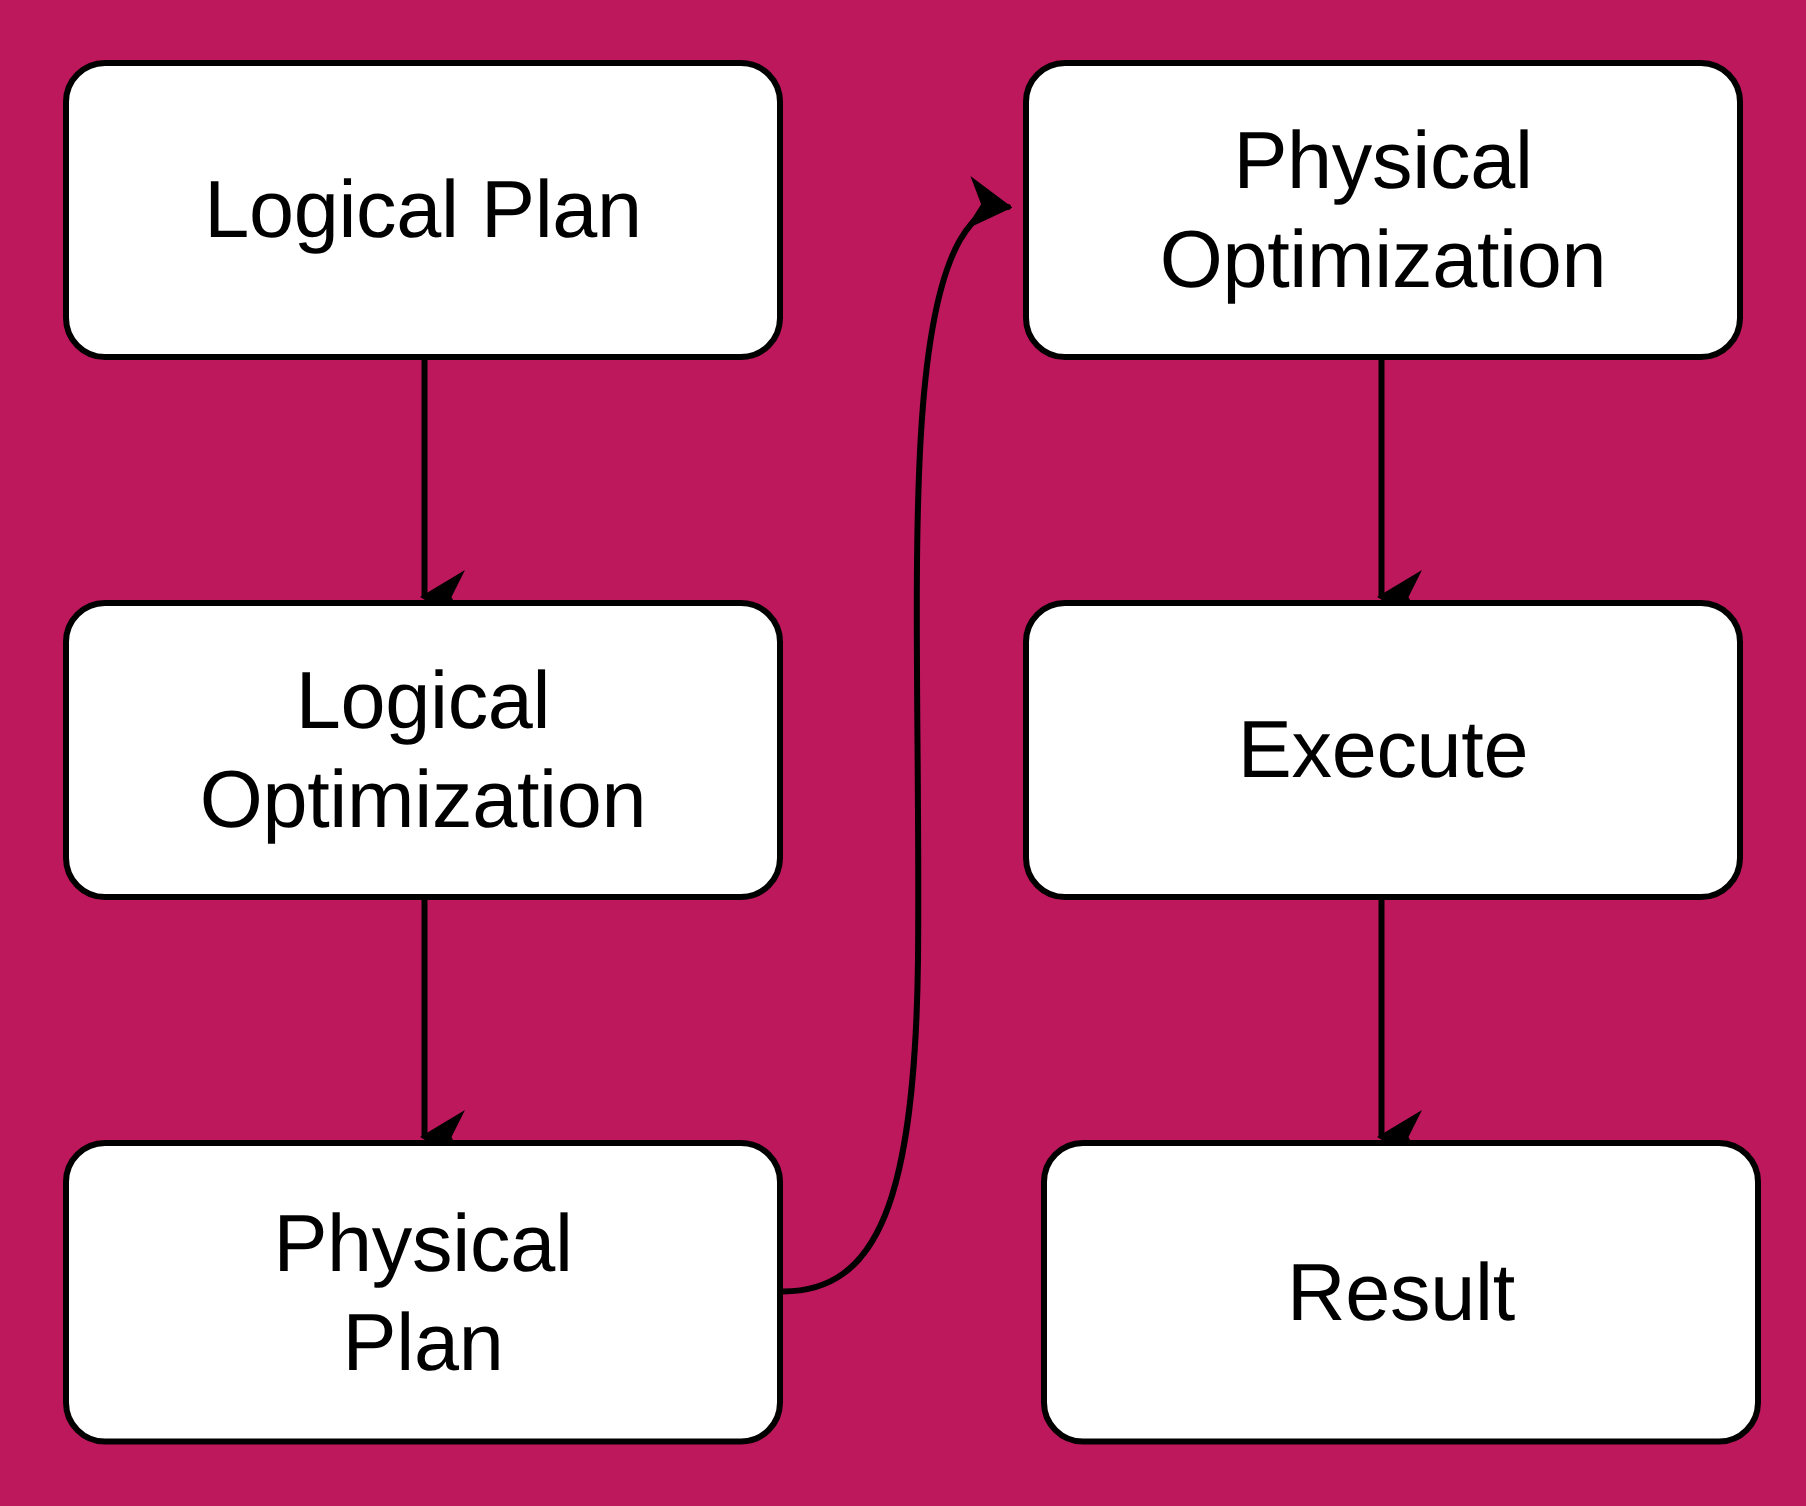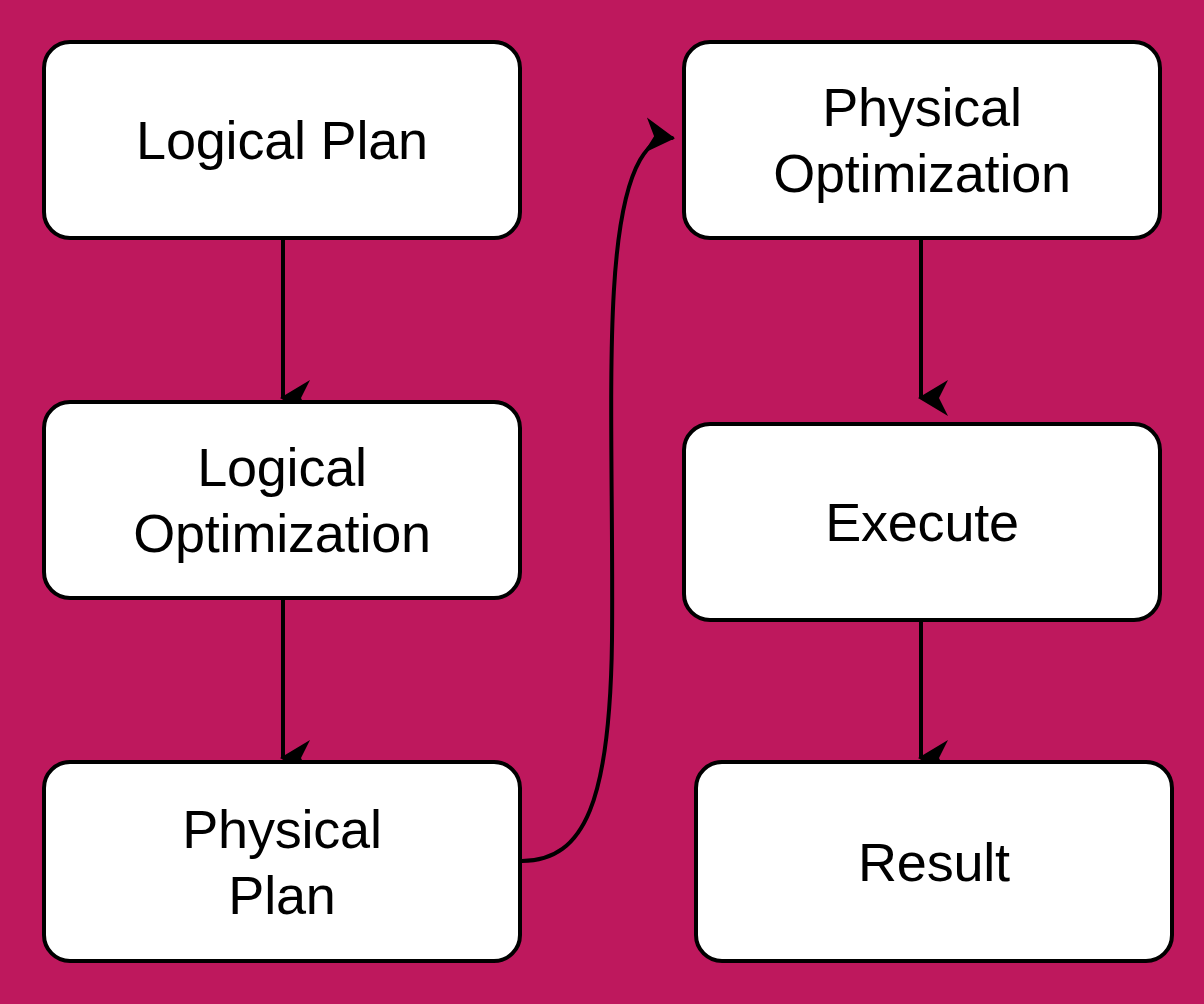--- a/index.html
+++ b/index.html
@@ -42,21 +42,21 @@
     color: #000000;
     white-space: pre-line;
     letter-spacing: -0.2px;
   }
   
   #node-logical-plan        { left: 42px;  top: 40px;  width: 480px; height: 200px; }
   #node-logical-optimization{ left: 42px;  top: 400px; width: 480px; height: 200px; }
   #node-physical-plan       { left: 42px;  top: 760px; width: 480px; height: 203px; }
   
   #node-physical-optimization { left: 682px; top: 40px;  width: 480px; height: 200px; }
-  #node-execute               { left: 682px; top: 400px; width: 480px; height: 200px; margin-top: 22px; }
+  #node-execute               { left: 682px; top: 400px; width: 480px; height: 200px; }
   #node-result                { left: 682px; top: 760px; width: 480px; height: 203px; margin-left: 12px; }
 </style>
 </head>
 <body>
 
 <div id="diagram-canvas">
 
   <svg id="edge-layer" viewBox="0 0 1204 1004" width="1204" height="1004" xmlns="http://www.w3.org/2000/svg">
     <defs>
       <marker id="arrow-down" viewBox="0 0 12 12" refX="6" refY="10" markerWidth="9" markerHeight="9" orient="auto-start-reverse" markerUnits="strokeWidth">

